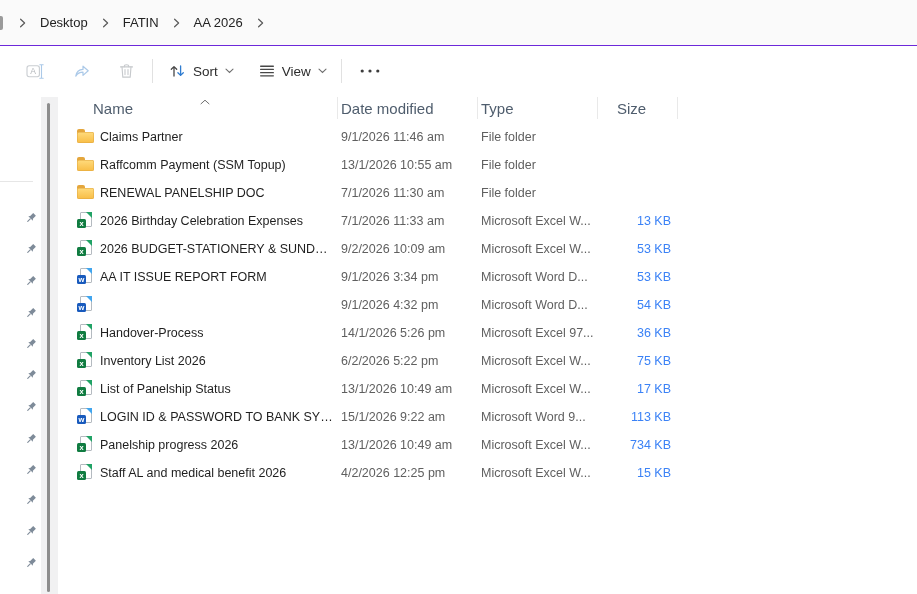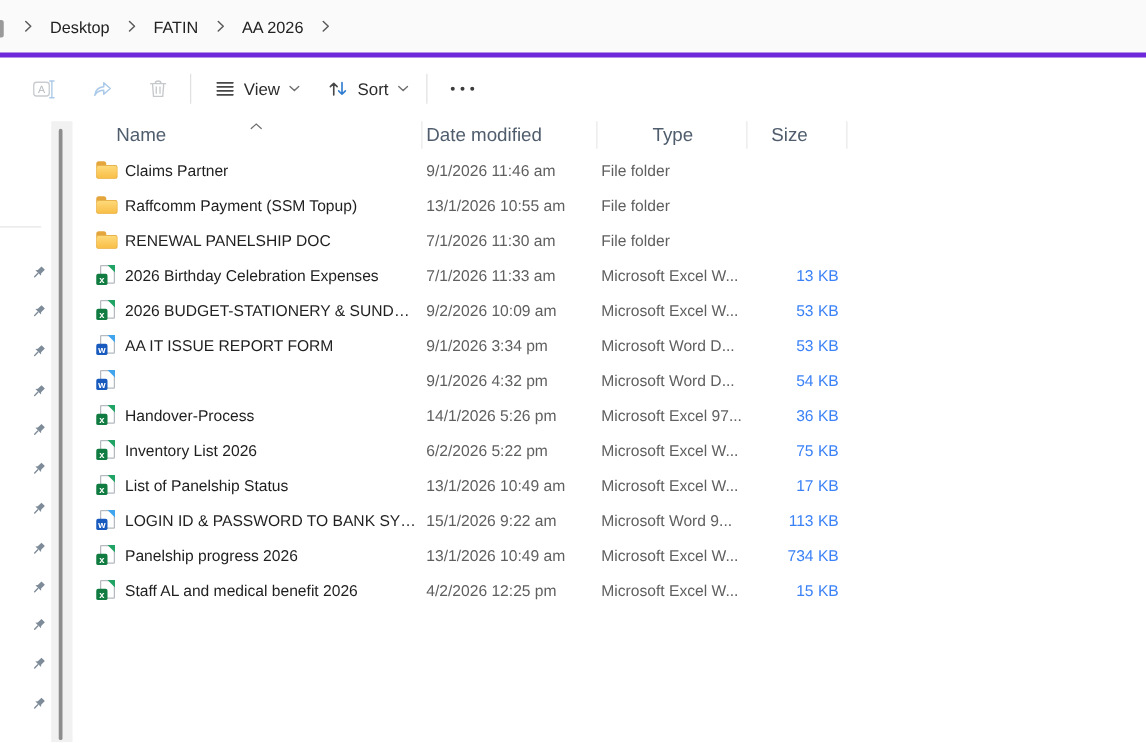--- a/index.html
+++ b/index.html
@@ -1,21 +1,21 @@
 <!DOCTYPE html>
 <html><head>
 <meta charset="utf-8">
 <style>
   html,body{margin:0;padding:0;background:#fff;}
   .screen{position:relative;width:917px;height:594px;background:#fff;overflow:hidden;
           font-family:"Liberation Sans",sans-serif;color:#1f1f1f;}
 
   
   .crumbbar{position:absolute;left:0;top:0;width:917px;height:46px;background:#fafafa;
-            border-bottom:4px solid #6d28d9;display:flex;align-items:center;box-sizing:border-box;}
+            border-bottom:1px solid #6d28d9;display:flex;align-items:center;box-sizing:border-box;}
   .crumb-frag{position:absolute;left:0;top:16px;width:3px;height:14px;background:#9a9a9a;border-radius:0 2px 2px 0;}
   .crumb{font-size:13px;color:#222;padding:5px 7px;border-radius:4px;white-space:nowrap;cursor:default;}
   .crumb-chev{display:flex;align-items:center;padding:4px 6px;}
   .crumbbar .lead{margin-left:12px;}
 
   
   .toolbar{position:absolute;left:0;top:47px;width:917px;height:48px;background:#fff;
            display:flex;align-items:center;}
   .tb-btn{display:flex;align-items:center;gap:7px;height:34px;padding:0 6px;border-radius:5px;
           font-size:13.5px;color:#2c2c2c;white-space:nowrap;}
@@ -27,21 +27,21 @@
   .nav-sep{position:absolute;left:0;top:86px;width:33px;height:1px;background:#e6e6e6;}
   .nav-scroll{position:absolute;left:41px;top:2px;width:17px;height:497px;background:#f1f1f2;}
   .nav-thumb{position:absolute;left:6px;top:6px;width:3px;height:489px;background:#8d8d8d;border-radius:2px;}
   .pin{position:absolute;left:24px;width:14px;height:14px;}
 
   
   .hdr{position:absolute;left:58px;top:95px;width:859px;height:26px;font-size:15px;color:#4f5d6d;padding-left:41px;}
   .hdr .col{position:absolute;top:5px;white-space:nowrap;cursor:default;}
   .hdr .h-name{left:35px;}
   .hdr .h-date{left:283px;}
-  .hdr .h-type{left:423px;margin-left:41px;}
+  .hdr .h-type{left:423px;}
   .hdr .h-size{left:559px;}
   .hdr .vdiv{position:absolute;top:2px;width:1px;height:22px;background:#e9e9e9;}
   .hdr .d1{left:279px;} .hdr .d2{left:419px;} .hdr .d3{left:539px;} .hdr .d4{left:619px;}
   .hdr .caret{position:absolute;left:142px;top:-4px;}
 
   
   .rows{position:absolute;left:58px;top:123px;width:859px;}
   .row{position:relative;height:28px;}
   .cell{position:absolute;top:0;height:28px;line-height:28px;font-size:12.5px;white-space:nowrap;}
   .cell.name{left:42px;max-width:236px;overflow:hidden;text-overflow:ellipsis;color:#1f1f1f;}
@@ -117,46 +117,46 @@
       <span class="tb-ic">
         <svg width="15" height="16" viewBox="0 0 15 16" fill="none" stroke="#c6c9cc" stroke-width="1.1" stroke-linecap="round">
           <path d="M1.5 3.9h12"></path>
             <path d="M5.2 3.7c0-1 .7-1.9 2.3-1.9s2.3.9 2.3 1.9"></path>
           <path d="M3 3.9l.8 10.2h7.4L12 3.9"></path>
             <path d="M6 6.6v5M9 6.6v5"></path>
         </svg>
       </span>
     </div>
     <div class="tb-div" style="margin-left:12px;"></div>
+    <div class="tb-btn" style="margin-left:10px;">
+      <span class="tb-ic">
+        <svg width="17" height="16" viewBox="0 0 17 16" fill="none" stroke-linecap="round" stroke-linejoin="round">
+          <path d="M5 13V3.6M5 3.6 2.3 6.3M5 3.6l2.7 2.7" stroke="#474747" stroke-width="1.3"></path>
+          <path d="M11.6 3v9.4M11.6 12.4 8.9 9.7M11.6 12.4l2.7-2.7" stroke="#2f7cd0" stroke-width="1.3"></path>
+        </svg>
+      </span>
+      <span>Sort</span>
+      <span class="tb-ic">
+        <svg width="9" height="6" viewBox="0 0 9 6">
+            <path d="M1 1.2 4.5 4.5 8 1.2" stroke="#6f6f6f" stroke-width="1.1" fill="none" stroke-linecap="round"></path>
+          </svg>
+      </span>
+    </div>
     <div class="tb-btn" style="margin-left:14px;">
       <span class="tb-ic">
         <svg width="15" height="14" viewBox="0 0 15 14">
             <g fill="#474747">
           <rect y="1.6" width="14" height="1.3" rx="0.65"></rect>
               <rect y="4.8" width="14" height="1.3" rx="0.65"></rect>
           <rect y="8" width="14" height="1.3" rx="0.65"></rect>
               <rect y="11.2" width="14" height="1.3" rx="0.65"></rect>
         </g>
           </svg>
       </span>
       <span>View</span>
-      <span class="tb-ic">
-        <svg width="9" height="6" viewBox="0 0 9 6">
-            <path d="M1 1.2 4.5 4.5 8 1.2" stroke="#6f6f6f" stroke-width="1.1" fill="none" stroke-linecap="round"></path>
-          </svg>
-      </span>
-    </div>
-    <div class="tb-btn" style="margin-left:10px;">
-      <span class="tb-ic">
-        <svg width="17" height="16" viewBox="0 0 17 16" fill="none" stroke-linecap="round" stroke-linejoin="round">
-          <path d="M5 13V3.6M5 3.6 2.3 6.3M5 3.6l2.7 2.7" stroke="#474747" stroke-width="1.3"></path>
-          <path d="M11.6 3v9.4M11.6 12.4 8.9 9.7M11.6 12.4l2.7-2.7" stroke="#2f7cd0" stroke-width="1.3"></path>
-        </svg>
-      </span>
-      <span>Sort</span>
       <span class="tb-ic">
         <svg width="9" height="6" viewBox="0 0 9 6">
             <path d="M1 1.2 4.5 4.5 8 1.2" stroke="#6f6f6f" stroke-width="1.1" fill="none" stroke-linecap="round"></path>
           </svg>
       </span>
     </div>
     <div class="tb-div" style="margin-left:8px;"></div>
     <div class="tb-btn" style="margin-left:12px;">
       <span class="tb-ic">
         <svg width="20" height="4" viewBox="0 0 20 4">

